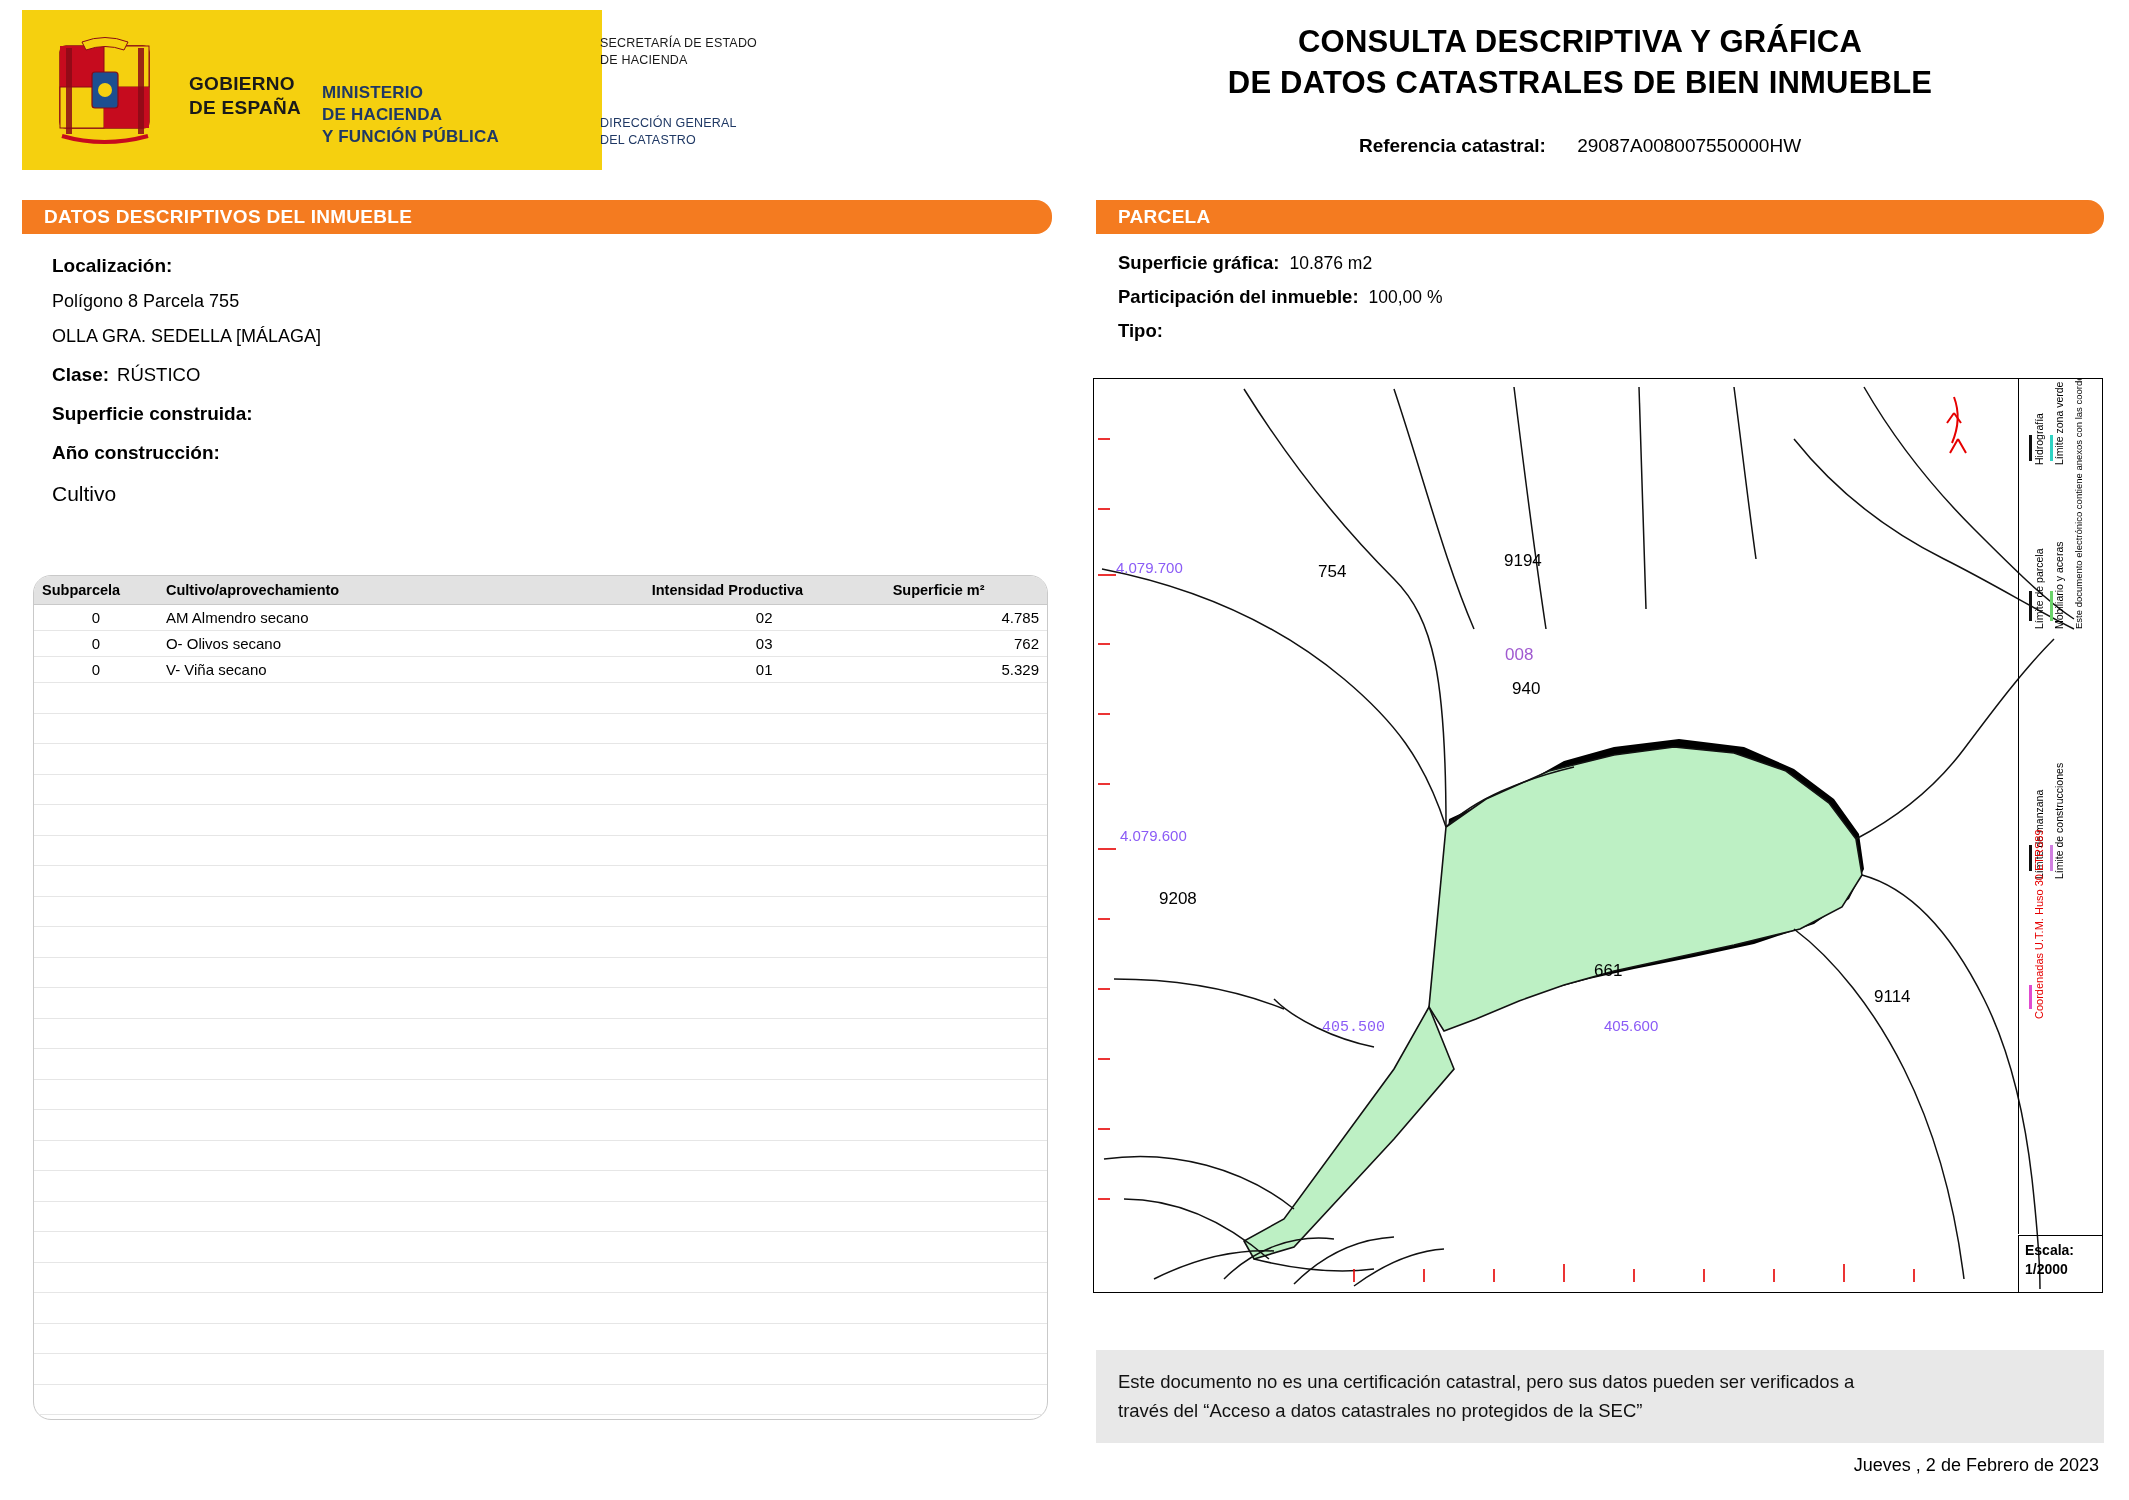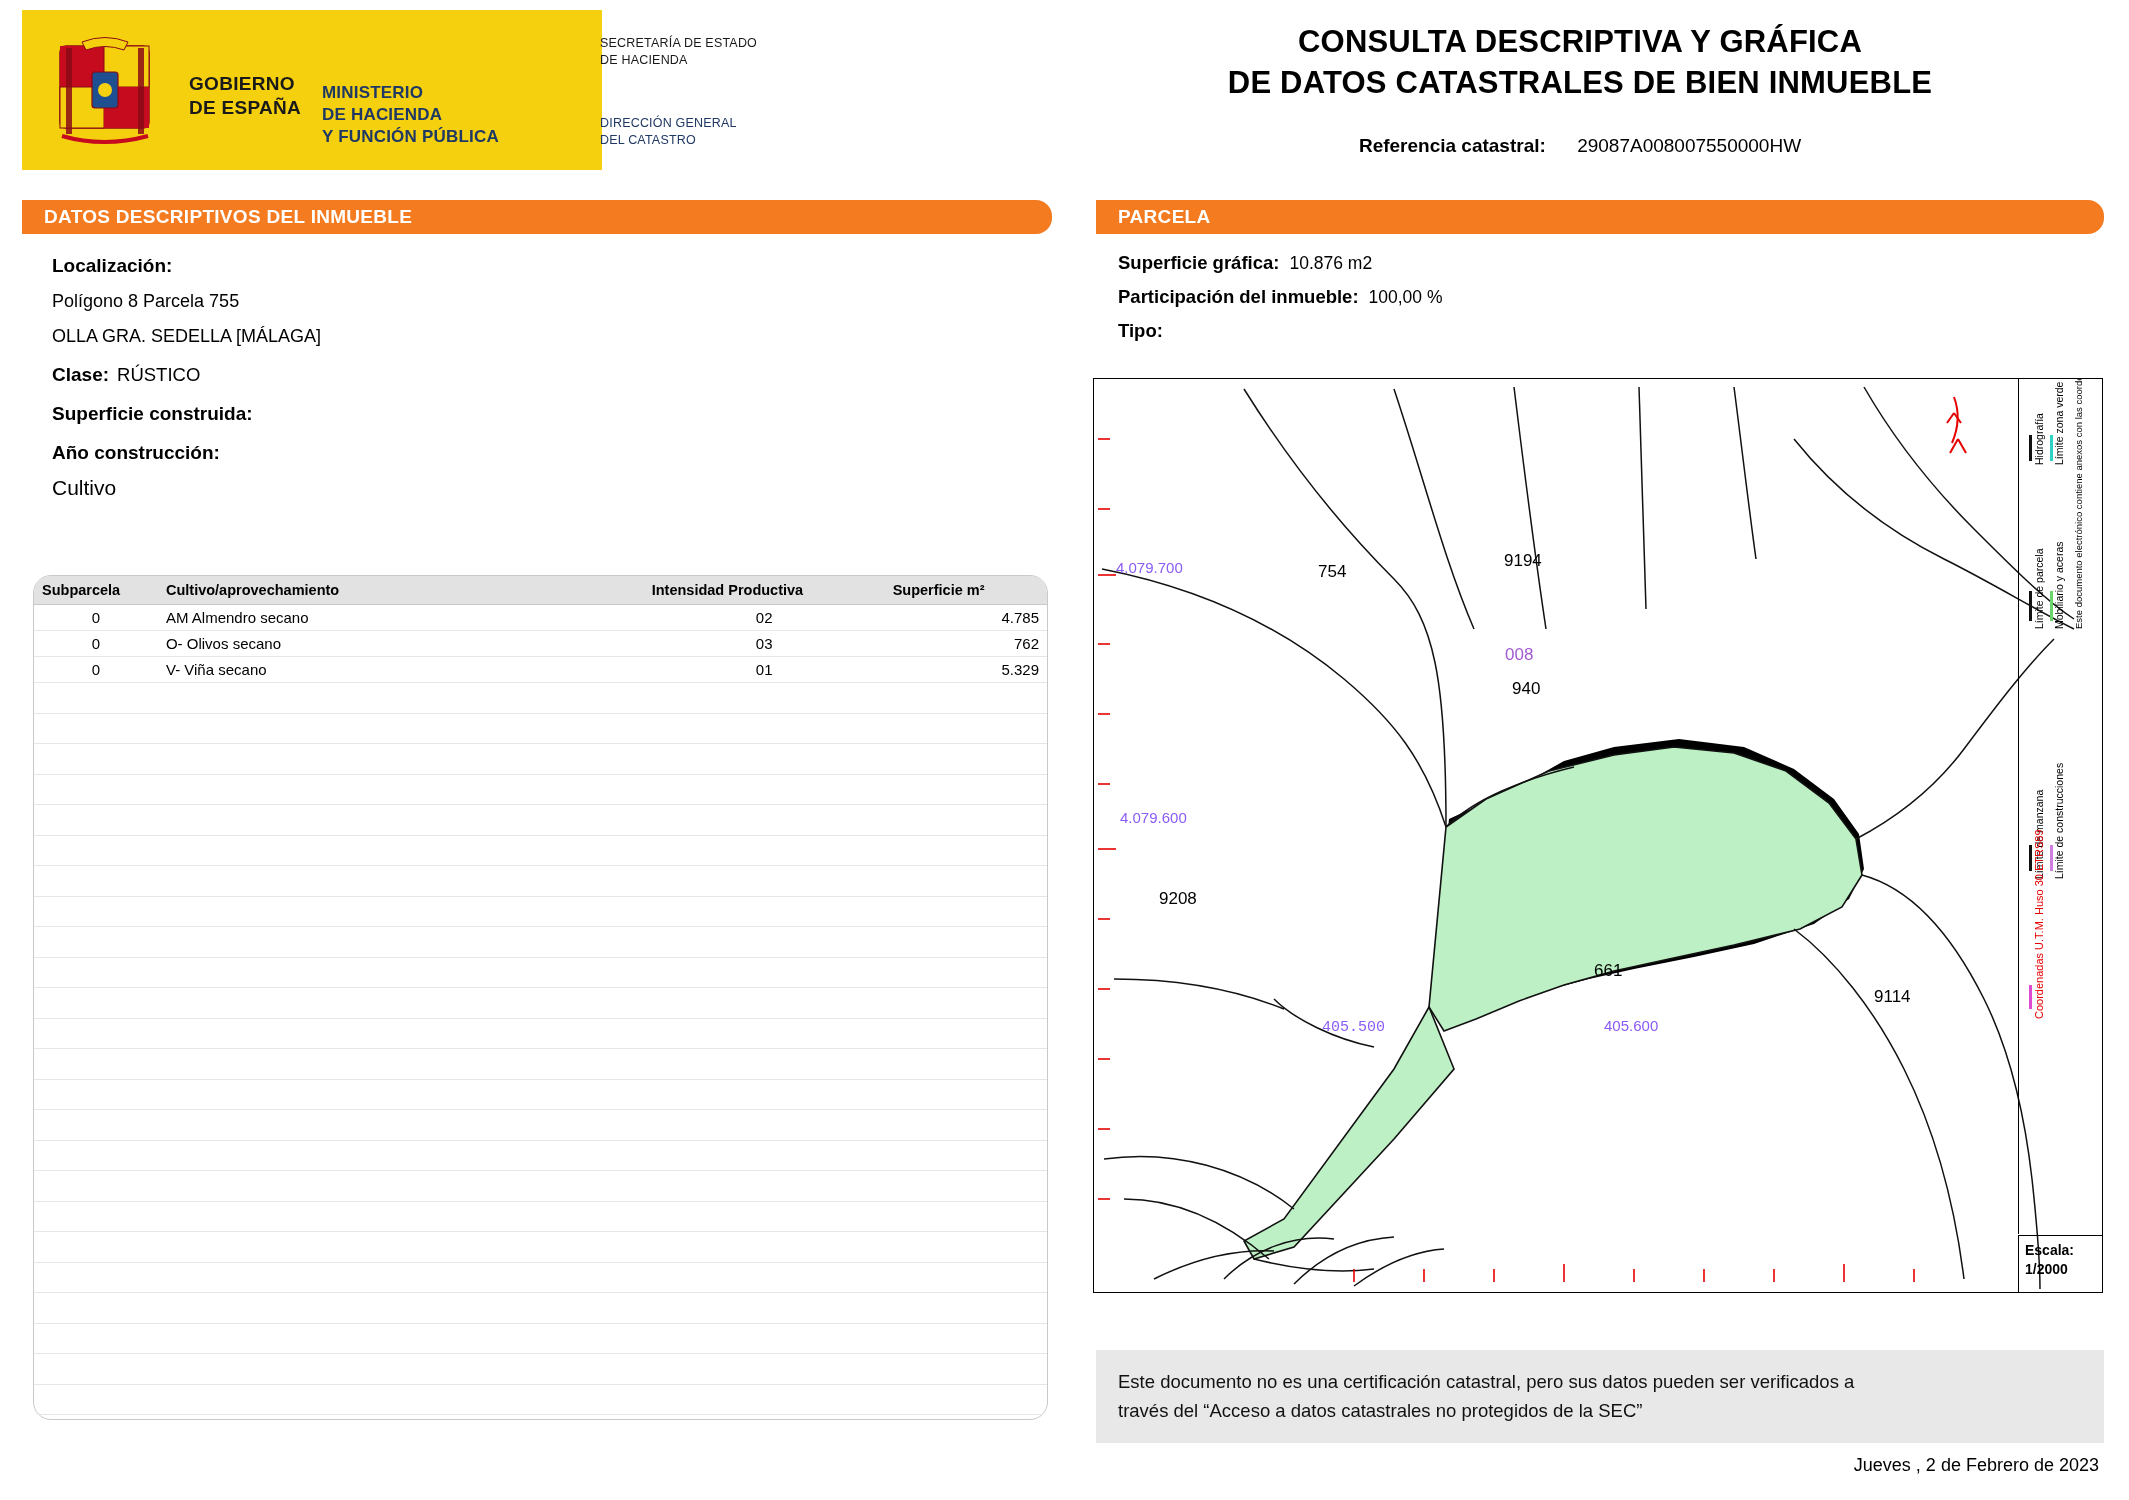--- a/index.html
+++ b/index.html
@@ -117,21 +117,21 @@
     left: 52px; top: 255px;
     width: 1010px;
     font-size: 18.5px;
   }
   .lbl-bold { font-weight: bold; font-size: 19px; }
   .loc-line { margin-top: 14px; font-size: 18px; }
   .field { margin-top: 17px; font-size: 18.5px; }
   .field .val { font-weight: normal; margin-left: 8px; }
 
   .cultivo-title {
-    margin-top: 12px;
+    margin-top: 18px;
     font-size: 21px;
     font-weight: normal;
   }
 
   
   .table-wrap {
     position: absolute;
     left: 33px; top: 575px;
     width: 1015px;
     border: 1px solid #c9c9c9;
@@ -574,21 +574,21 @@
 
     <div class="mlabel" style="left:224px; top:183px;">754</div>
     <div class="mlabel" style="left:410px; top:172px;">9194</div>
     <div class="mlabel violet" style="left:411px; top:266px;">008</div>
     <div class="mlabel" style="left:418px; top:300px;">940</div>
     <div class="mlabel" style="left:65px; top:510px;">9208</div>
     <div class="mlabel" style="left:500px; top:582px;">661</div>
     <div class="mlabel" style="left:780px; top:608px;">9114</div>
 
     <div class="mlabel red" style="left:22px; top:180px;">4.079.700</div>
-    <div class="mlabel red" style="left:26px; top:430px;">4.079.600</div>
+    <div class="mlabel red" style="left:26px; top:448px;">4.079.600</div>
     <div class="mlabel red" style="left:228px; top:640px;font-family:Liberation Mono, monospace;">405.500</div>
     <div class="mlabel red" style="left:510px; top:638px;">405.600</div>
 
     <div class="legend-box">
       <div class="vtext" style="left:14px; top:86px;">Hidrografía</div>
       <div class="vtext" style="left:34px; top:86px;">Límite zona verde</div>
       <div class="vtext" style="left:14px; top:250px;">Límite de parcela</div>
       <div class="vtext" style="left:34px; top:250px;">Mobiliario y aceras</div>
       <div class="vtext" style="left:54px; top:250px; font-size:9.5px;">Este documento electrónico contiene anexos con las coordenadas UTM de los vértices de la parcela y los datos de la certificación.</div>
       <div class="vtext" style="left:14px; top:500px;">Límite de manzana</div>

